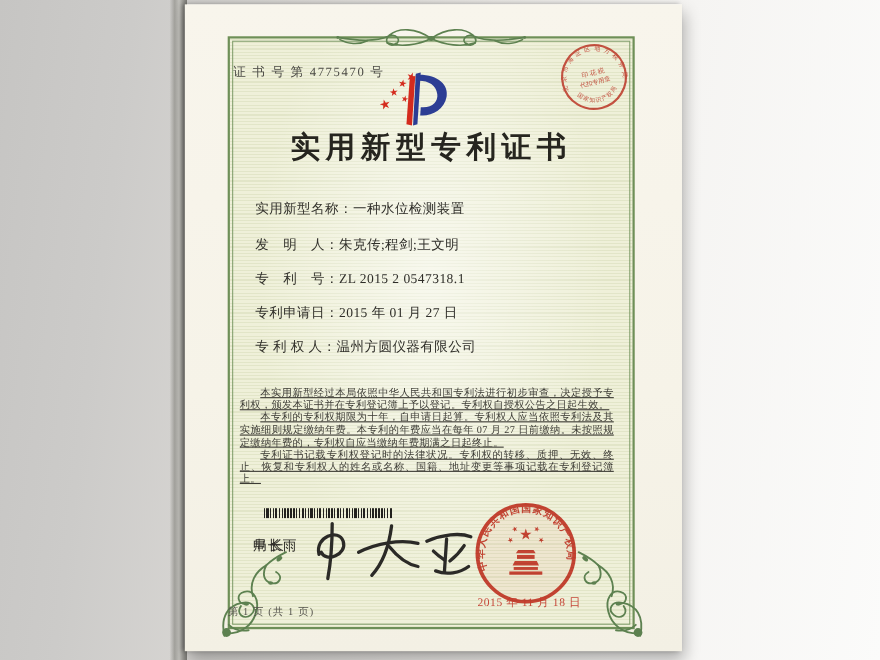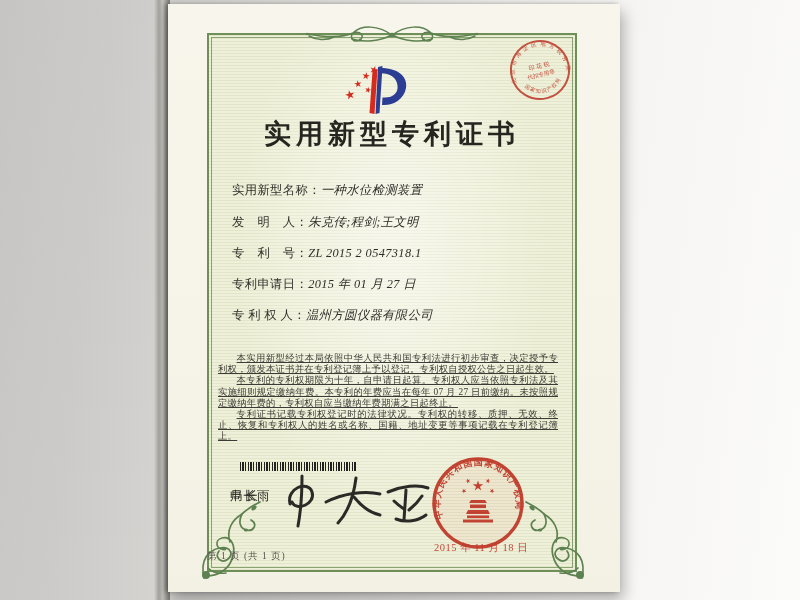--- a/index.html
+++ b/index.html
@@ -28,21 +28,21 @@
     box-sizing:border-box;
   }
   .frame::before{
     content:"";position:absolute;inset:2px;border:1px solid rgba(110,143,88,.8);pointer-events:none;
   }
   .cert-number{left:44px;top:54px;font-size:11.5px;color:#4b4a45;letter-spacing:1.5px;}
   .title{left:39px;top:112px;width:370px;text-align:center;font-size:27px;font-weight:600;
          color:#26251f;letter-spacing:5px;}
   .field-row{left:64px;font-size:12.3px;color:#33322c;letter-spacing:.4px;white-space:nowrap;}
   .field-row .lab{color:#33322c;}
-  .field-row .val{color:#2e2d28;font-style:italic;}
+  .field-row .val{color:#2e2d28;}
   .paras{left:50px;top:349px;width:340px;font-size:9.3px;line-height:11.2px;color:#3c3b35;
          text-align:justify;}
   .paras p{margin:0;text-indent:2em;letter-spacing:.3px;text-decoration:underline;}
   .barcode{left:72px;top:458px;width:117px;height:9px;
     background:repeating-linear-gradient(90deg,#22211e 0 1px,transparent 1px 2.2px,#22211e 2.2px 4.2px,transparent 4.2px 5.2px,#22211e 5.2px 6.4px,transparent 6.4px 8px);
   }
   .signer-title{left:62px;top:484px;font-size:12.5px;color:#2e2d28;letter-spacing:3px;}
   .signer-name{left:62px;top:484px;font-size:12.5px;color:#2e2d28;letter-spacing:1px;}
   .signature{left:102px;top:466px;}
   .seal{left:262px;top:451px;mix-blend-mode:multiply;opacity:.93;}
@@ -104,20 +104,21 @@
         <path d="M10,70 C14,74 20,76 28,75 M44,16 C50,10 58,6 62,4"></path>
       </g>
       <g fill="#5d8150">
         <circle cx="8" cy="77" r="4"></circle>
         <ellipse cx="26" cy="51" rx="2.4" ry="1.6"></ellipse>
         <ellipse cx="48" cy="32" rx="2.2" ry="1.5"></ellipse>
         <ellipse cx="56" cy="10" rx="3" ry="1.8" transform="rotate(-40 56 10)"></ellipse>
       </g>
     </svg>
 
+    <div class="abs cert-number">证 书 号 第 4775470 号</div>
 
     <svg class="abs logo" width="74" height="56" viewBox="0 0 74 56">
       <defs>
         <path id="st" d="M0,-10 L2.245,-3.09 9.51,-3.09 3.63,1.18 5.878,8.09 0,3.82 -5.878,8.09 -3.63,1.18 -9.51,-3.09 -2.245,-3.09 Z"></path>
       </defs>
       <path d="M38,6 C58,5 68,15 66,26 C64,38 52,44 42,43 L42.5,35.5 C53,36.5 58.5,30.5 57.5,23.5 C56.5,14.5 48,10.5 38,11.5 Z" fill="#2c3d94"></path>
       <polygon points="38,5 42.5,4 39.5,51 35.5,52" fill="#2c3d94"></polygon>
       <polygon points="32.5,9 37.5,7 34.5,52 29.5,51" fill="#d42b1e"></polygon>
       <g fill="#d42b1e">
         <use href="#st" transform="translate(34,8) scale(0.42) rotate(18)"></use>

